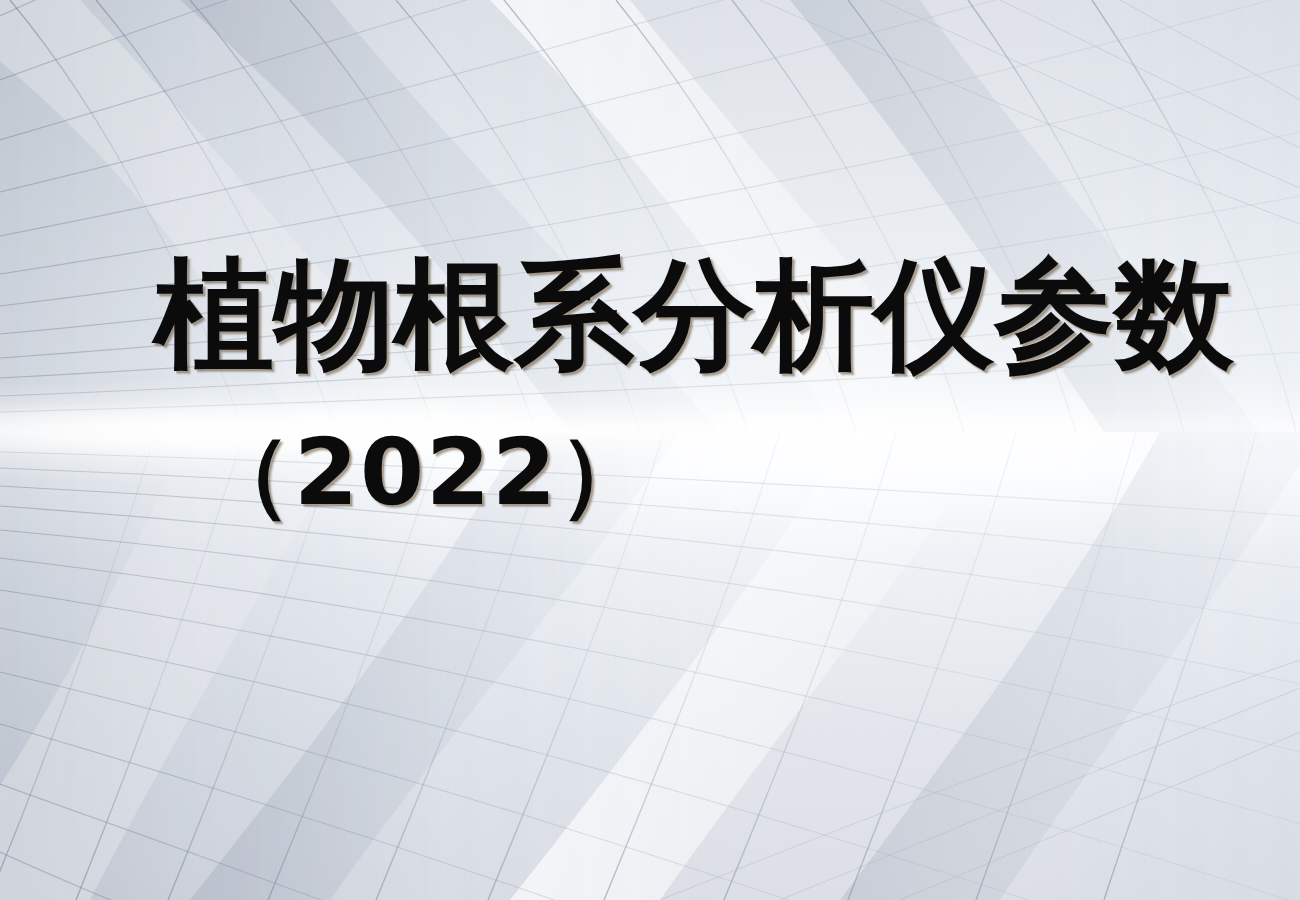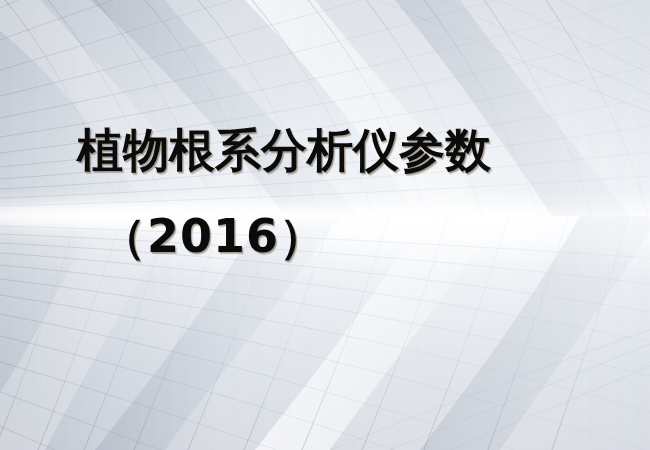--- a/index.html
+++ b/index.html
@@ -86,21 +86,21 @@
     font-weight: bold;
     font-family: "DejaVu Sans", "Liberation Sans", sans-serif;
     text-shadow:
        1px 1px 0 rgba(150,110,60,0.35),
        1.5px 1.5px 1px rgba(0,0,0,0.25);
   }
 
   .title-line-1 {
     left: 77px;
     top: 126px;
-    font-size: 46px;
+    font-size: 60px;
     letter-spacing: 0px;
     line-height: 1.08;
     text-align: center;
   }
 
   .title-line-2 {
     left: 100px;
     top: 212px;
     font-size: 46px;
     letter-spacing: 1px;
@@ -230,16 +230,16 @@
       <path d="M 450,450 C 522,420 590,392 650,366"></path>
     </g>
   </svg>
 
   <div class="bg-layer bg-side"></div>
 
   <div class="bg-layer bg-horizon"></div>
 
   <div class="title-block">
     <div class="title-line title-line-1">植物根系分析仪参数</div>
-    <div class="title-line title-line-2">（2016）</div>
+    <div class="title-line title-line-2">（2022）</div>
   </div>
 
 </div>
 
 </body></html>

